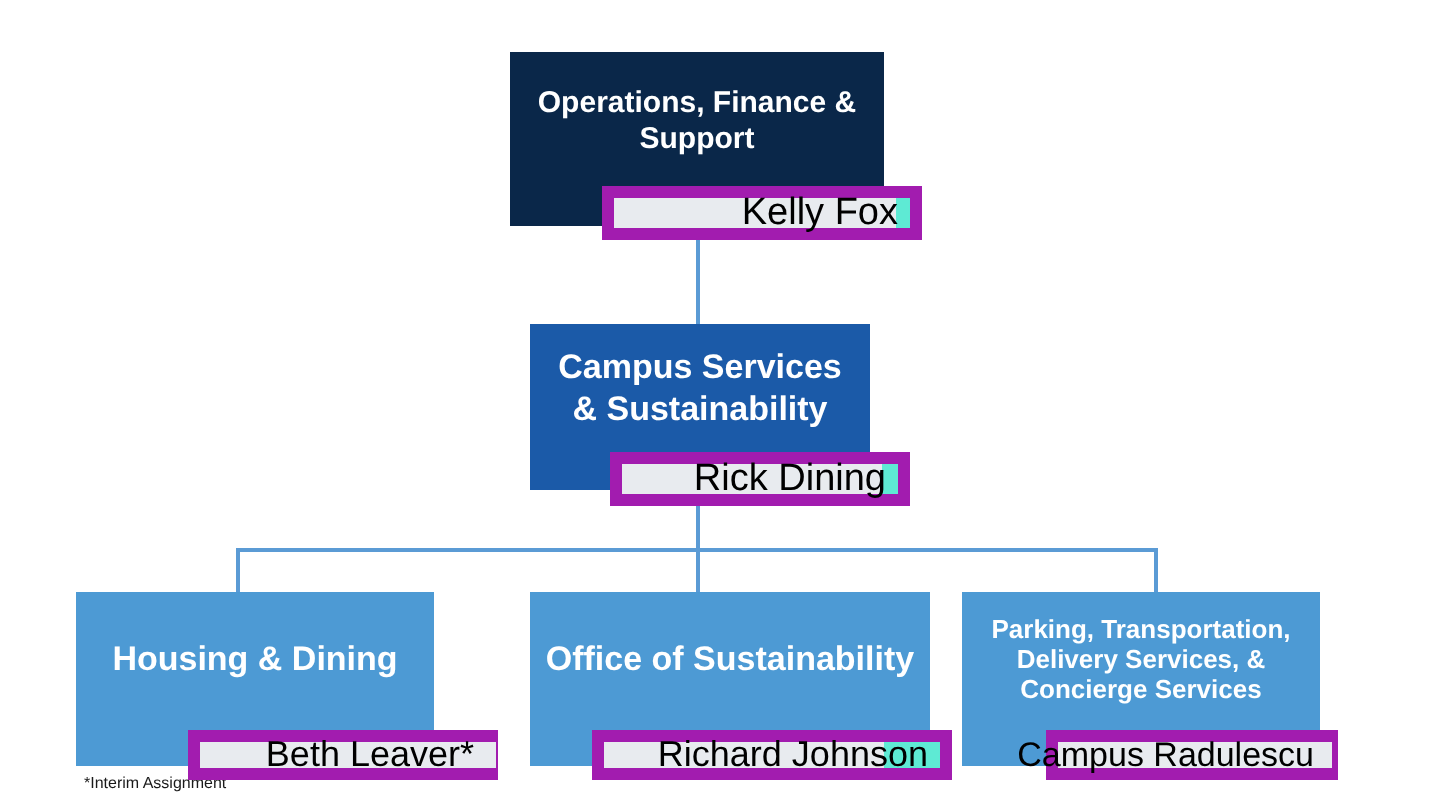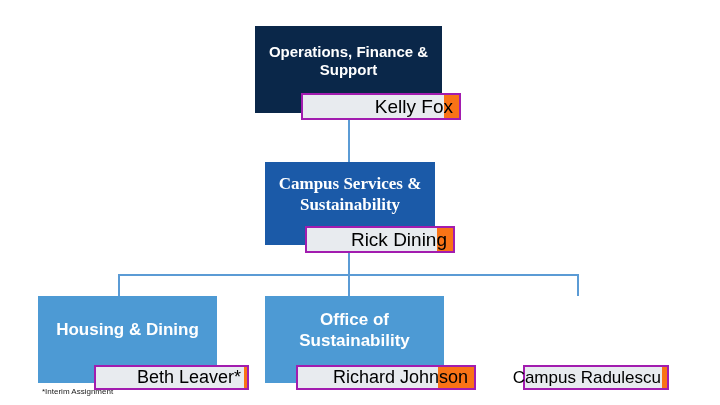--- a/index.html
+++ b/index.html
@@ -30,29 +30,29 @@
     font-weight: bold;
     line-height: 1.18;
     padding: 4px 6px 22px 6px;
   }
   .unit-box .unit-title {
     display: block;
     width: 100%;
   }
 
   .level1 { background: #0A2749; }
-  .level2 { background: #1B5AA8; font-family: Liberation Serif, serif; }
+  .level2 { background: #1B5AA8; }
   .level3 { background: #4D9AD4; }
 
   
   .name-plate {
     position: absolute;
     box-sizing: border-box;
-    border: 2px solid #a21caf;
-    background: #f97316;
+    border: 6px solid #a21caf;
+    background: #5eead4;
     color: #000000;
     display: flex;
     align-items: center;
     justify-content: flex-end;
     padding: 0 6px 0 8px;
     font-weight: normal;
     white-space: nowrap;
     z-index: 5;
   }
   .name-plate .plate-shade {
@@ -115,28 +115,31 @@
   </div>
 
   <div class="unit-box level3" style="left:38px; top:296px; width:179px; height:87px; font-size:17px;">
     <span class="unit-title">Housing &amp; Dining</span>
   </div>
   <div class="name-plate" style="left:69px; top:365px; width:155px; height:25px; font-size:18px;margin-left:25px;">
     <span class="plate-shade" style="width:148px;"></span>
     <span>Beth Leaver*</span>
   </div>
 
-  <div class="unit-box level3" style="left:265px; top:296px; width:179px; height:87px; font-size:17px;">
+  <div class="unit-box level3" style="left:265px; top:296px; width:200px; height:87px; font-size:17px;">
     <span class="unit-title">Office of Sustainability</span>
   </div>
   <div class="name-plate" style="left:296px; top:365px; width:180px; height:25px; font-size:18px;">
     <span class="plate-shade" style="width:140px;"></span>
     <span>Richard Johnson</span>
   </div>
 
+  <div class="unit-box level3" style="left:481px; top:296px; width:179px; height:87px; font-size:13px; padding-bottom:24px;">
+    <span class="unit-title">Parking, Transportation, Delivery Services, &amp; Concierge Services</span>
+  </div>
   <div class="name-plate" style="left:523px; top:365px; width:146px; height:25px; font-size:17px;">
     <span class="plate-shade" style="width:137px;"></span>
     <span>Campus Radulescu</span>
   </div>
 
   <div class="footnote" style="left:14px; top:387px; font-size:8px;">*Interim Assignment</div>
 
 </div>
 
 </body></html>

